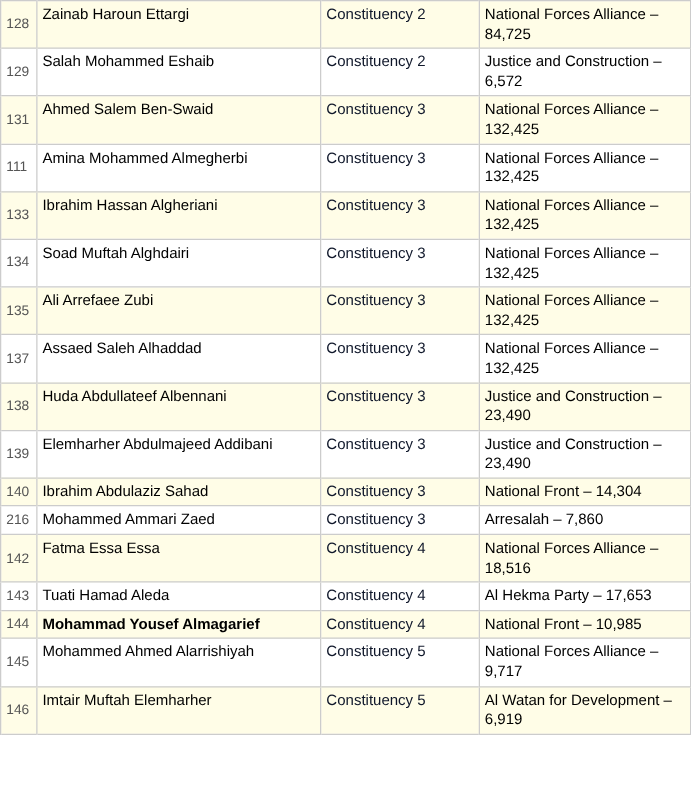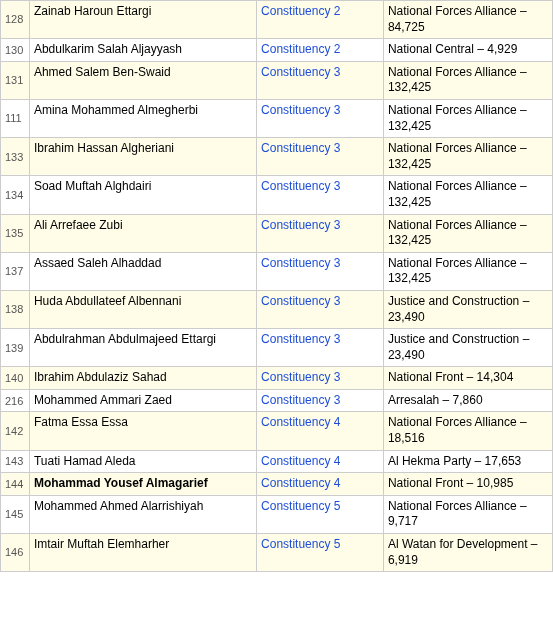--- a/index.html
+++ b/index.html
@@ -34,45 +34,45 @@
       border-left: 1px solid #ccc;
       font-size: 11px;
       vertical-align: middle;
     }
     td:nth-child(2) {
       width: 215px;
       color: #000;
     }
     td:nth-child(3) {
       width: 120px;
-      color: #1d4ed8;
+      color: #0f172a;
     }
     td:nth-child(4) {
       width: 160px;
       color: #000;
     }
     .bold { font-weight: bold; }
     tr { border-top: 1px solid #ccc; }
   </style>
 </head>
 <body>
 
 <table>
   <tbody id="table-body">
       <tr>
         <td>128</td>
         <td>Zainab Haroun Ettargi</td>
         <td>Constituency 2</td>
         <td>National Forces Alliance – 84,725</td>
       </tr>
       <tr>
-        <td>130</td>
-        <td>Abdulkarim Salah  Aljayyash</td>
+        <td>129</td>
+        <td>Salah Mohammed Eshaib</td>
         <td>Constituency 2</td>
-        <td>National Central – 4,929</td>
+        <td>Justice and Construction – 6,572</td>
       </tr>
       <tr>
         <td>131</td>
         <td>Ahmed Salem Ben-Swaid</td>
         <td>Constituency 3</td>
         <td>National Forces Alliance – 132,425</td>
       </tr>
       <tr>
         <td>111</td>
         <td>Amina Mohammed  Almegherbi</td>
@@ -104,21 +104,21 @@
         <td>National Forces Alliance – 132,425</td>
       </tr>
       <tr>
         <td>138</td>
         <td>Huda Abdullateef Albennani</td>
         <td>Constituency 3</td>
         <td>Justice and Construction – 23,490</td>
       </tr>
       <tr>
         <td>139</td>
-        <td>Abdulrahman Abdulmajeed Ettargi</td>
+        <td>Elemharher Abdulmajeed Addibani</td>
         <td>Constituency 3</td>
         <td>Justice and Construction – 23,490</td>
       </tr>
       <tr>
         <td>140</td>
         <td>Ibrahim Abdulaziz  Sahad</td>
         <td>Constituency 3</td>
         <td>National Front – 14,304</td>
       </tr>
       <tr>

